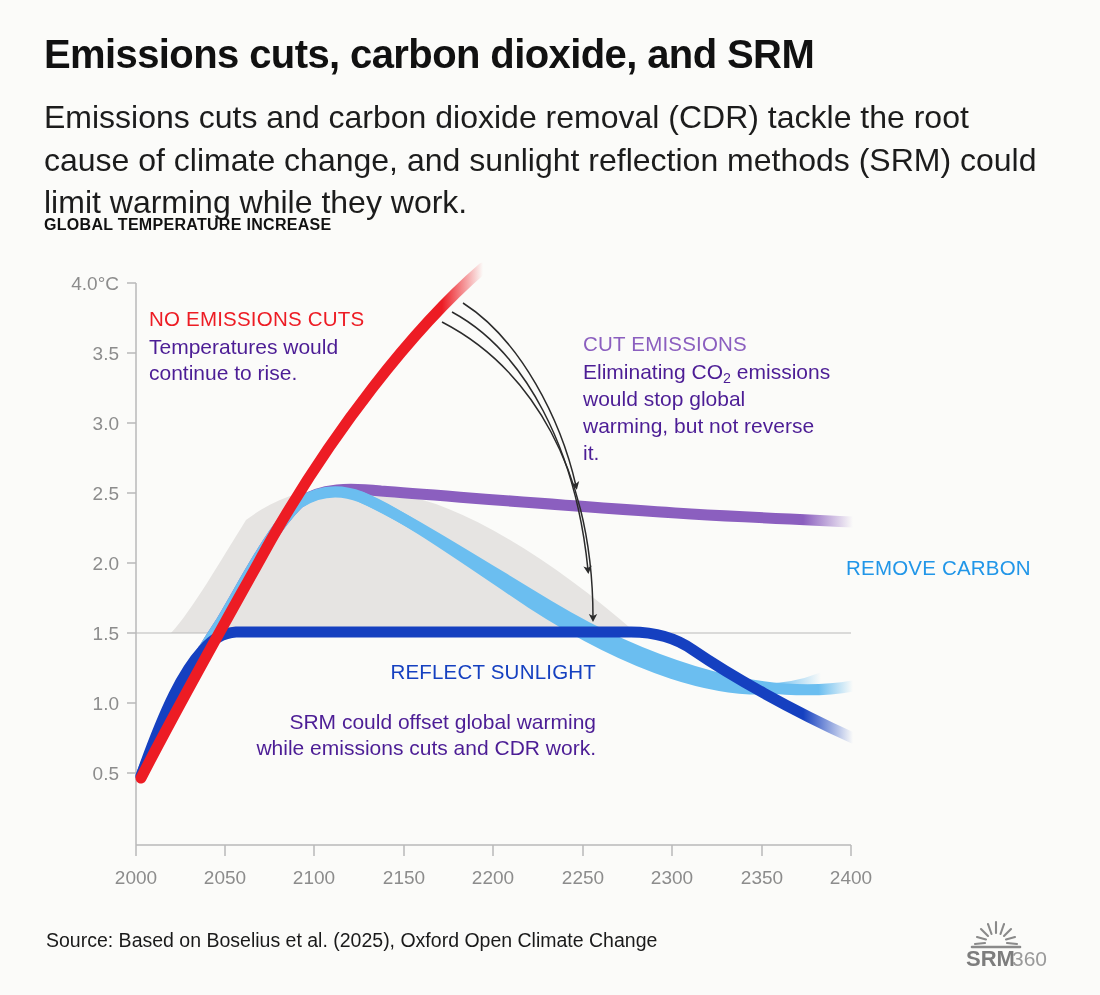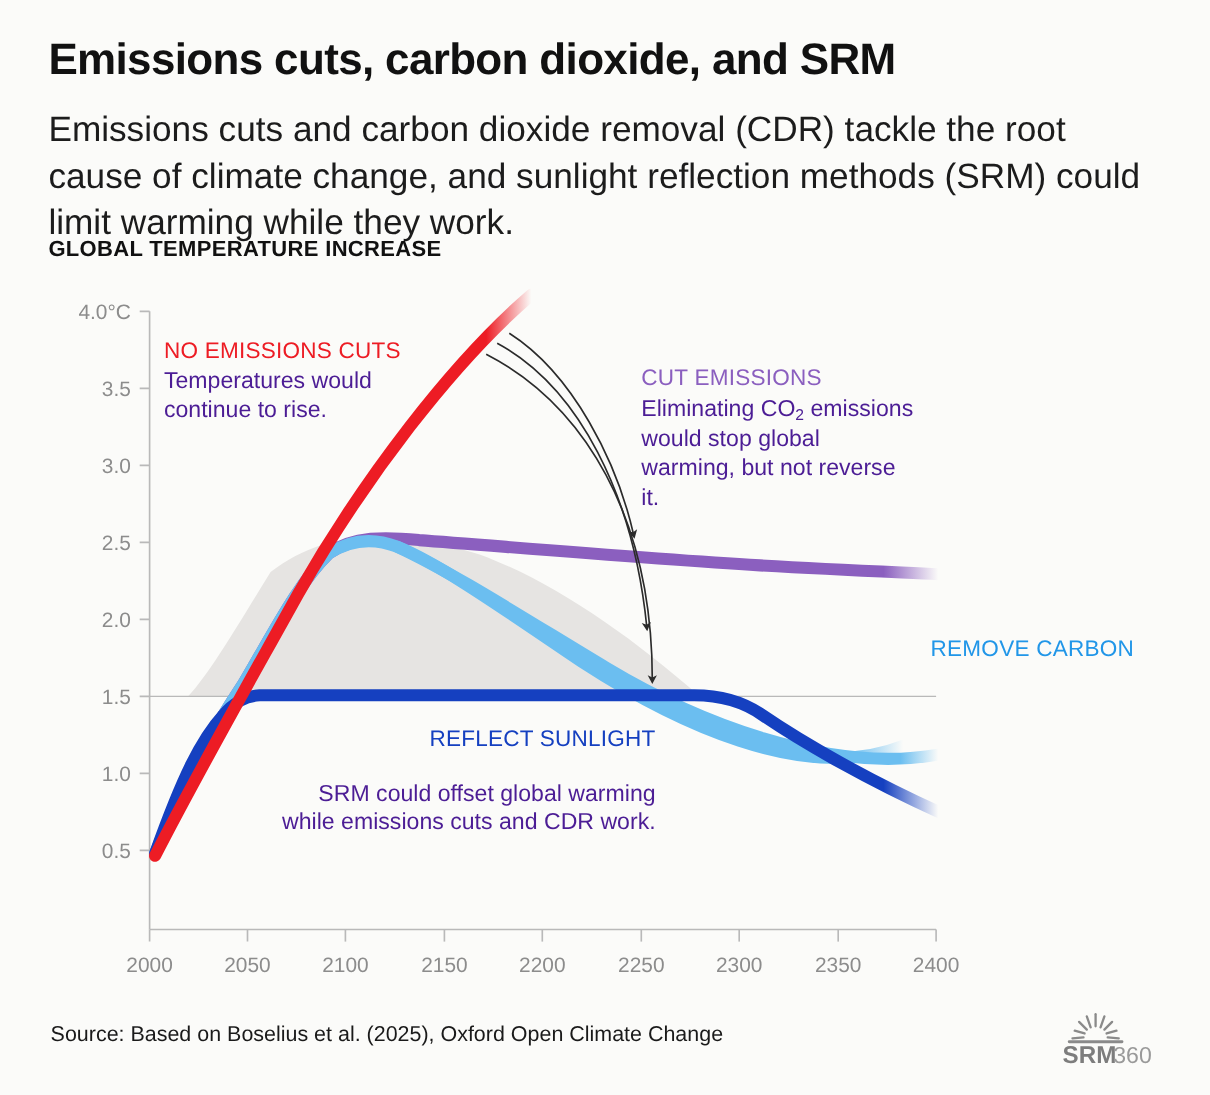--- a/index.html
+++ b/index.html
@@ -18,36 +18,36 @@
     font-size:40px;font-weight:bold;letter-spacing:-0.6px;
     color:#111111;
     white-space:nowrap;
   }
   .subtitle{
     position:absolute;left:44px;top:96px;width:1010px;
     font-size:32px;line-height:1.33;color:#1c1c1c;
   }
   .chart-label{
     position:absolute;left:44px;top:216px;
-    font-size:20px;font-weight:bold;letter-spacing:0.3px;color:#111;
+    font-size:16px;font-weight:bold;letter-spacing:0.3px;color:#111;
   }
 
   .plot-wrap{position:absolute;left:0;top:0;width:1100px;height:995px;margin-left:31px;}
   svg.plot{position:absolute;left:0;top:0;}
 
   .ytick{font-size:19px;fill:#8c8c8c;font-family:"Liberation Sans",sans-serif;text-anchor:end;}
   .xtick{font-size:19px;fill:#8c8c8c;font-family:"Liberation Sans",sans-serif;text-anchor:middle;}
 
   .ann{position:absolute;}
   .ann .head{font-weight:normal;font-size:20.5px;letter-spacing:0.2px;line-height:1.2;}
   .ann .body{font-size:21px;line-height:1.28;color:#4c1d95;margin-top:2px;}
 
   #ann-no-cuts{left:149px;top:307px;width:250px;}
   #ann-cut-emissions{left:583px;top:332px;width:250px;}
-  #ann-remove-carbon{left:846px;top:578px;width:215px;}
+  #ann-remove-carbon{left:846px;top:556px;width:215px;}
   #ann-reflect-sunlight{left:236px;top:660px;width:360px;text-align:right;}
   #ann-reflect-sunlight .body{margin-top:24px;}
 
   sub{font-size:0.68em;vertical-align:-0.25em;}
 
   .source{
     position:absolute;left:46px;top:929px;
     font-size:19.5px;color:#1a1a1a;
   }
   .logo{

